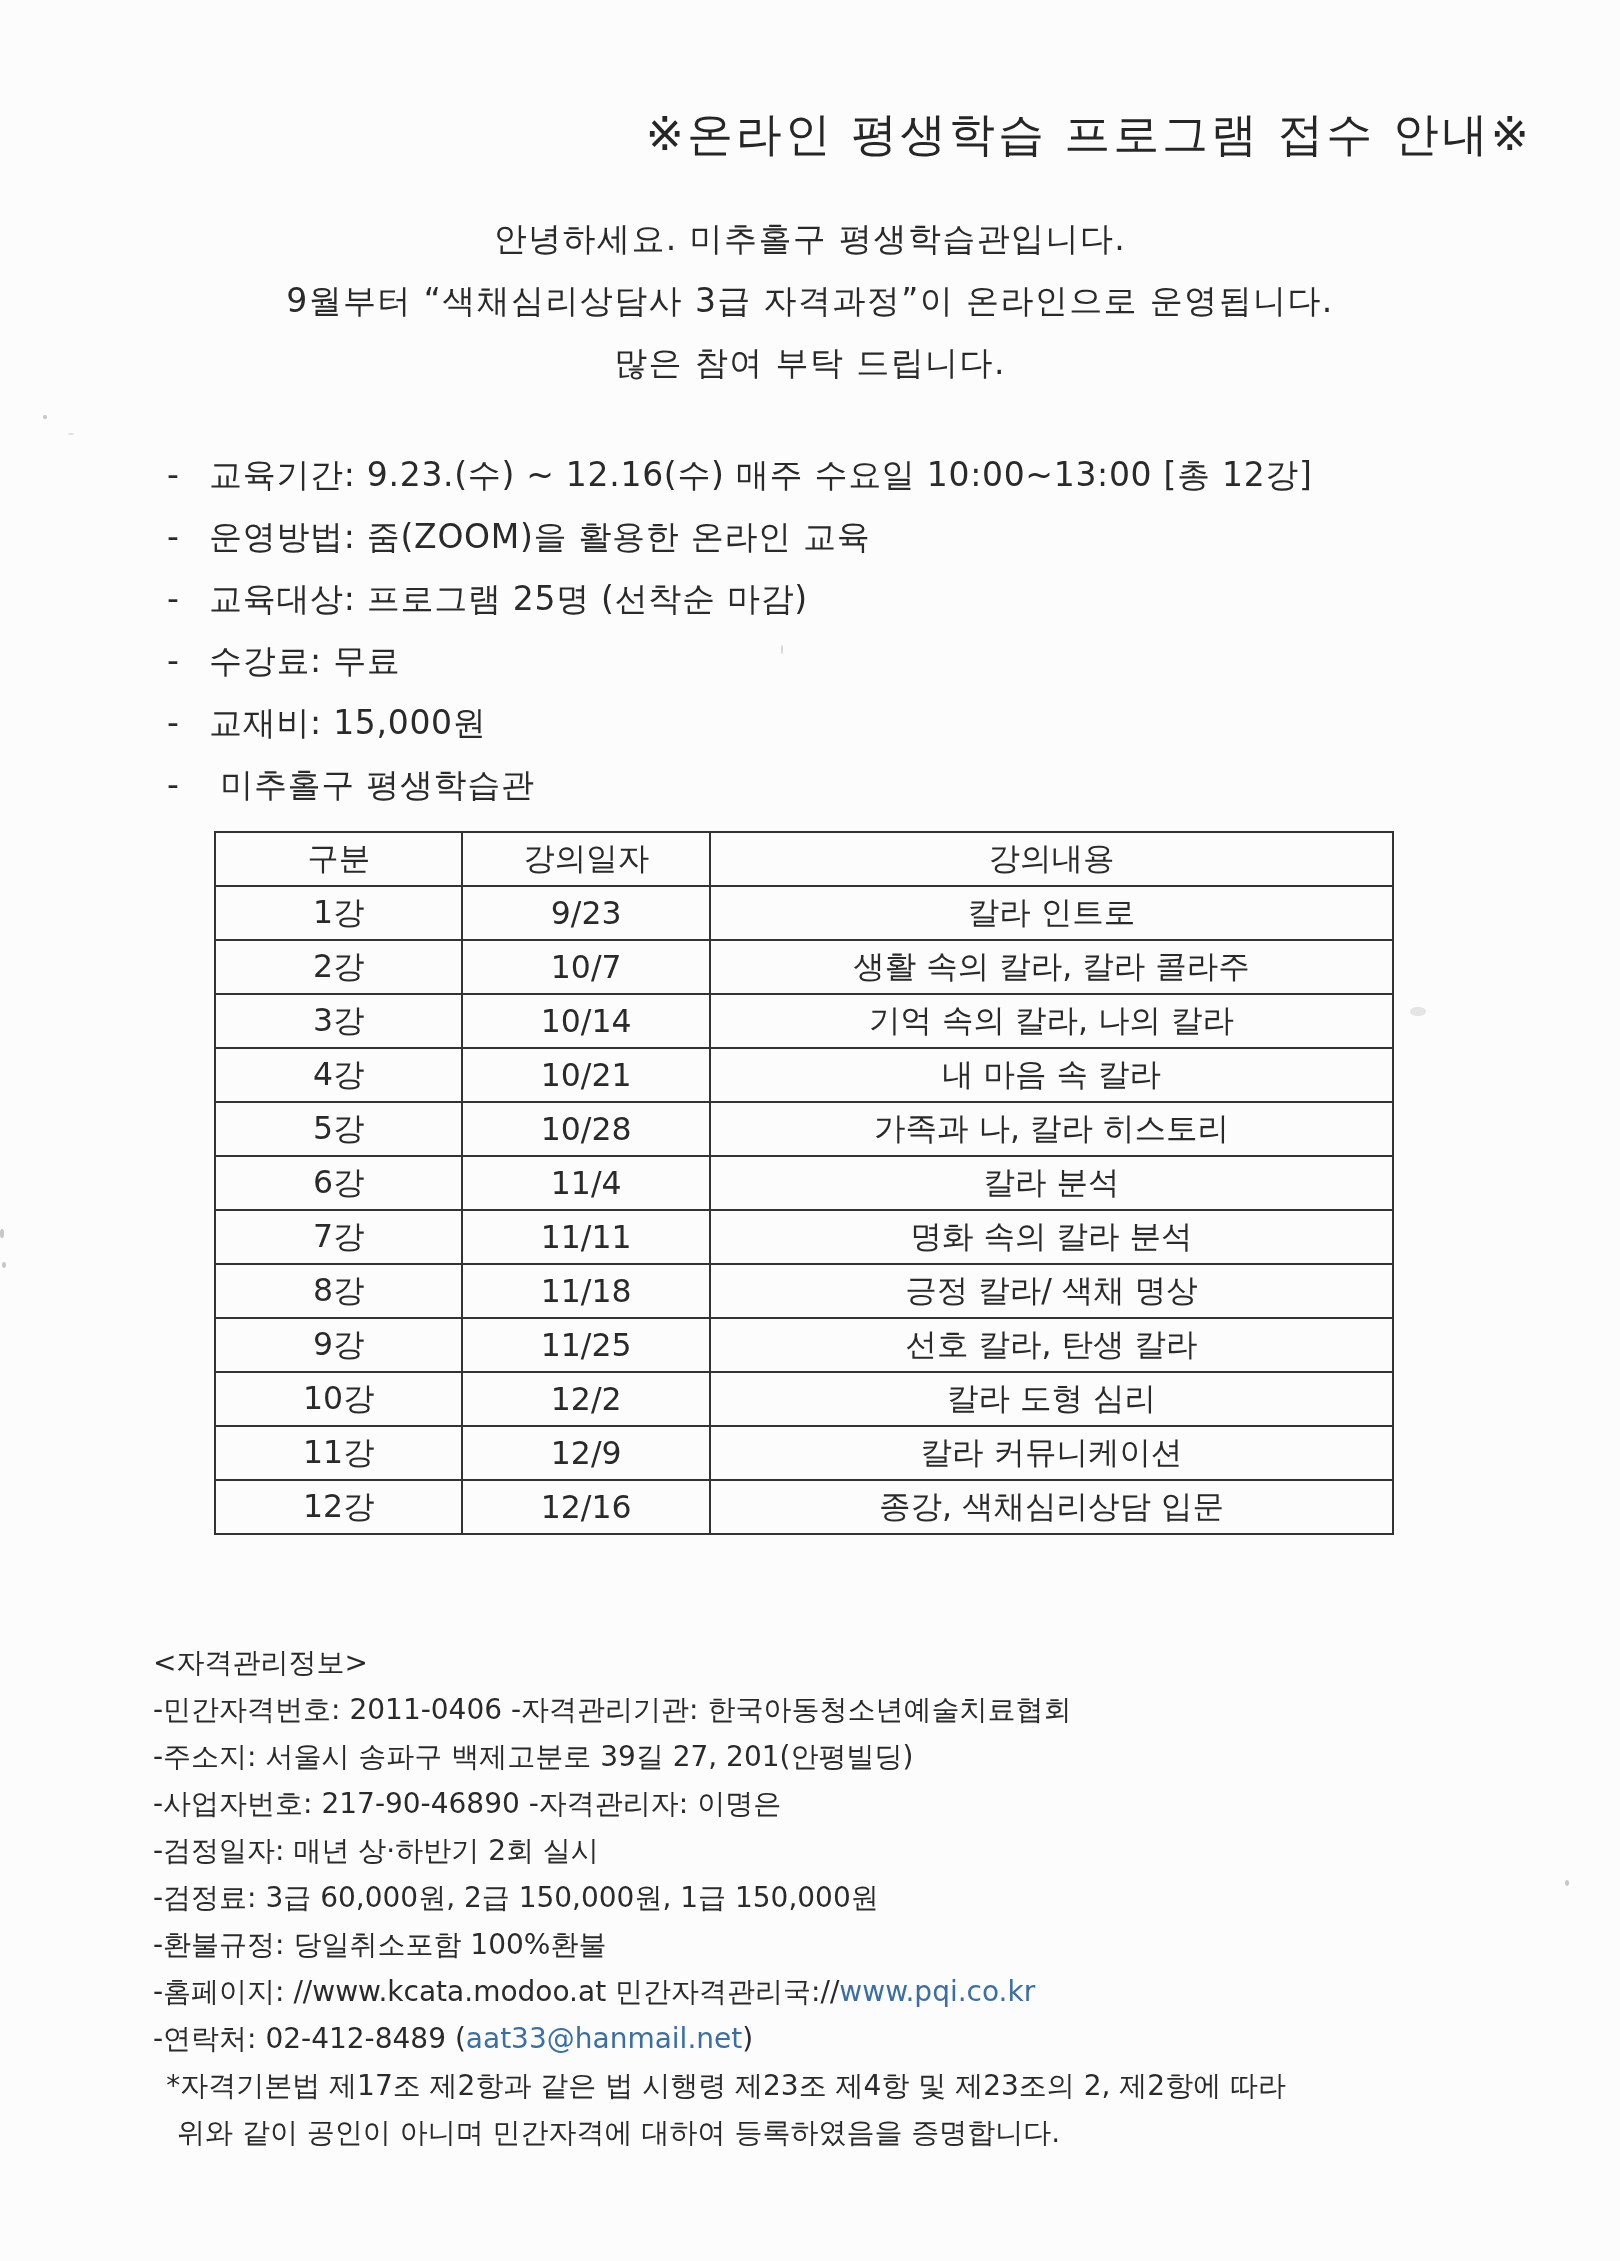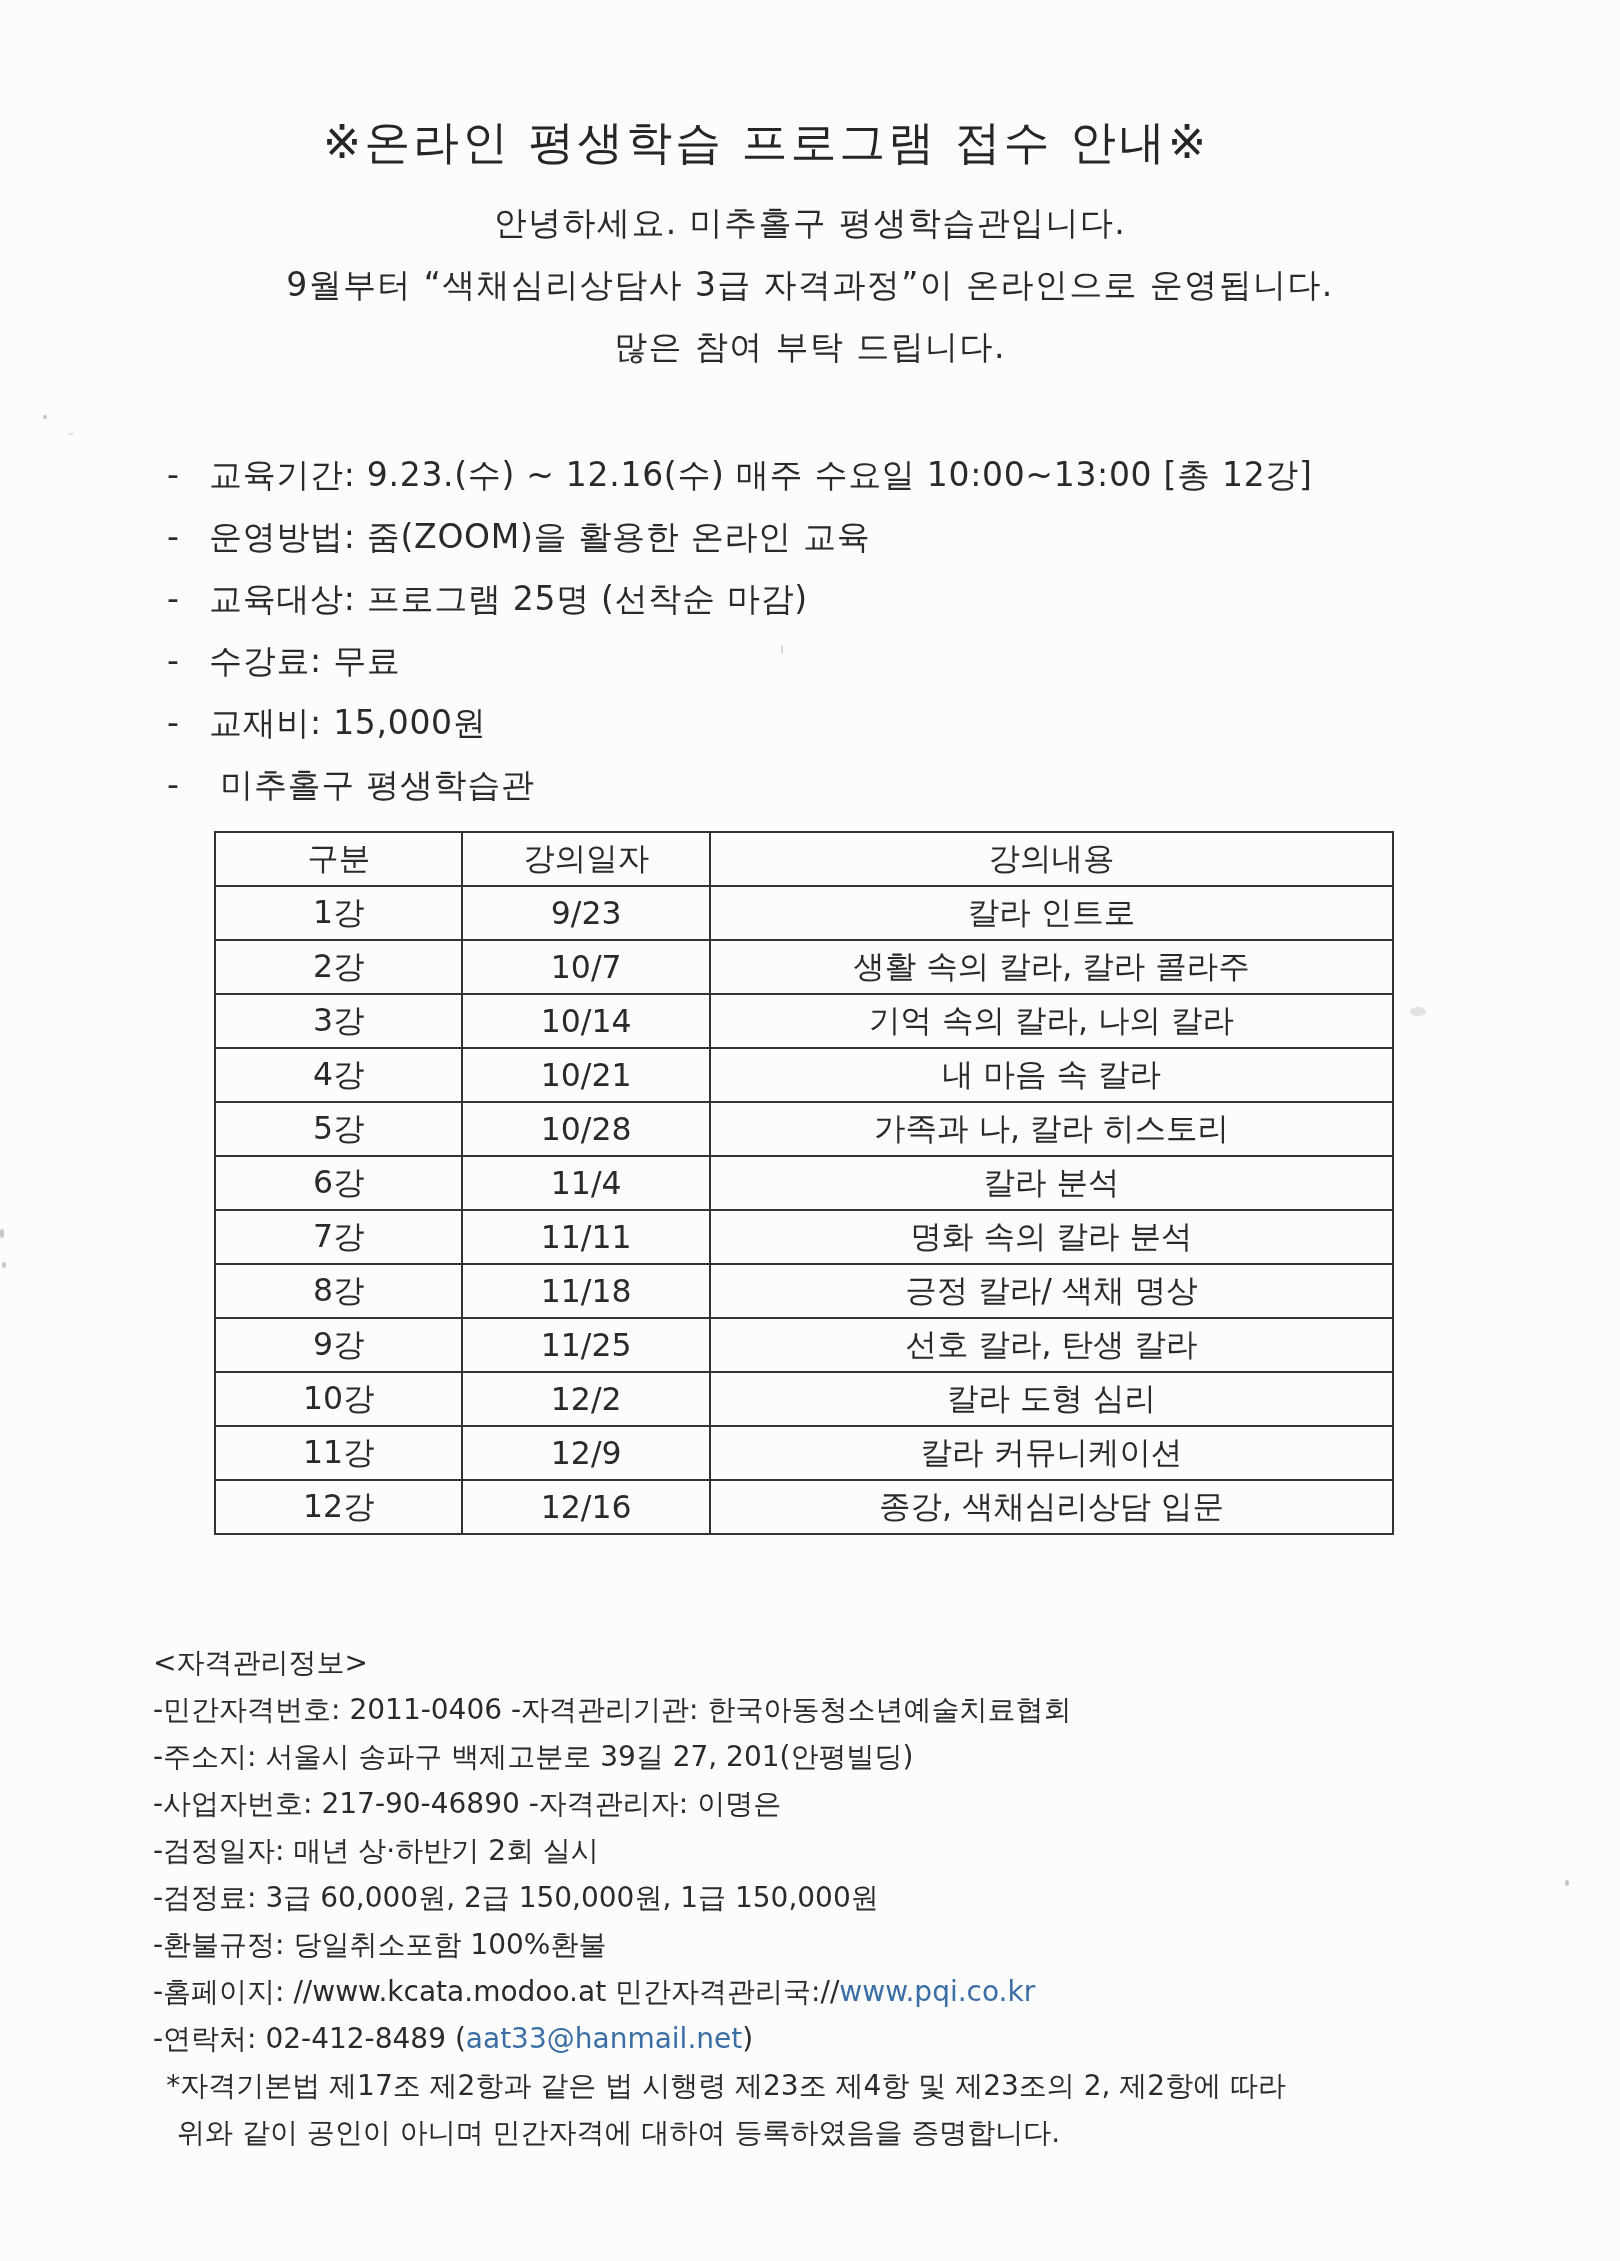--- a/index.html
+++ b/index.html
@@ -19,34 +19,34 @@
       position: absolute;
       left: 0; top: 0;
       width: 1620px;
       height: 2261px;
       background: #fcfcfd;
     }
     
     .title {
       position: absolute;
       left: 0; width: 1532px;
-      top: 110px;
-      text-align: center;
+      top: 102px;
+      text-align: right;
       font-size: 46px;
       line-height: 64px;
       letter-spacing: 2.9px;
       font-weight: normal;
       margin: 0;
       color: #262626;
       white-space: nowrap;
     }
     .intro {
       position: absolute;
       left: 0; width: 1620px;
-      top: 192px;
+      top: 208px;
       text-align: center;
       font-size: 33px;
       line-height: 62px;
       letter-spacing: 1.4px;
       color: #2a2a2a;
     }
     .intro div { white-space: nowrap; }
 
     
     .details {

